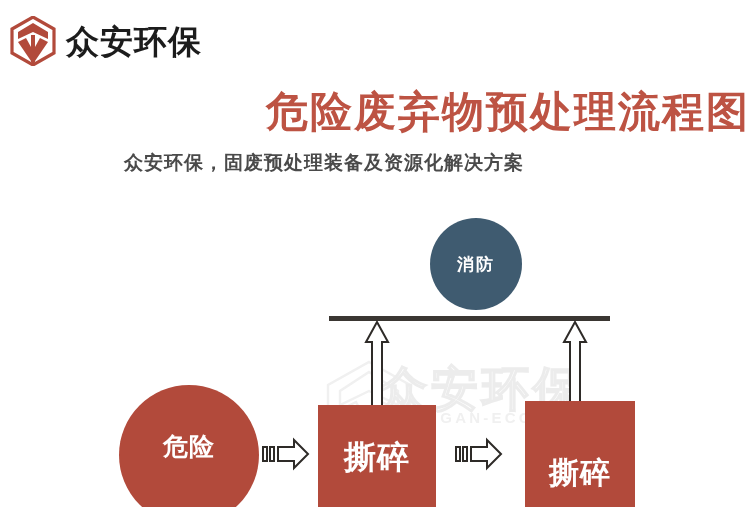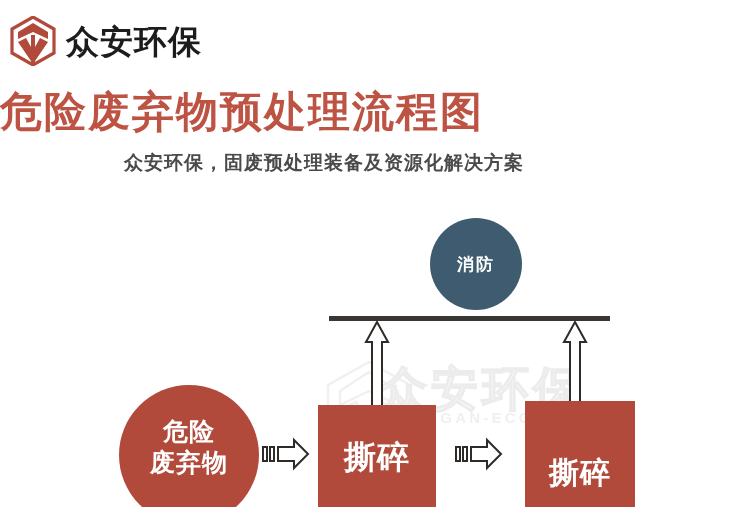--- a/index.html
+++ b/index.html
@@ -46,21 +46,21 @@
     line-height: 1;
     white-space: nowrap;
   }
 
   
   .main-title {
     position: absolute;
     left: 0;
     top: 88px;
     width: 750px;
-    text-align: left;
+    text-align: right;
     font-family: "DejaVu Sans", "Liberation Sans", sans-serif;
     font-size: 42px;
     font-weight: bold;
     color: #bd5343;
     letter-spacing: 2px;
     line-height: 1.15;
     white-space: nowrap;
   }
   .sub-title {
     position: absolute;
@@ -278,21 +278,20 @@
     </span>
     <span id="up-arrow-2" class="up-arrow">
       <svg viewBox="0 0 26 88" xmlns="http://www.w3.org/2000/svg">
         <polygon points="13,2 24,22 18,22 18,86 8,86 8,22 2,22" fill="#ffffff" stroke="#2e2b28" stroke-width="2"></polygon>
       </svg>
     </span>
 
     <div class="node-circle-red">
       <span class="label">
         <span>危险</span><br>
-        <span>废弃物</span>
       </span>
     </div>
 
     <span id="side-arrow-1" class="side-arrow">
       <svg viewBox="0 0 48 34" xmlns="http://www.w3.org/2000/svg">
         <rect x="1" y="10" width="4" height="14" fill="#ffffff" stroke="#2e2b28" stroke-width="2"></rect>
         <rect x="8" y="10" width="4" height="14" fill="#ffffff" stroke="#2e2b28" stroke-width="2"></rect>
         <polygon points="16,10 32,10 32,3 46,17 32,31 32,24 16,24" fill="#ffffff" stroke="#2e2b28" stroke-width="2"></polygon>
       </svg>
     </span>

